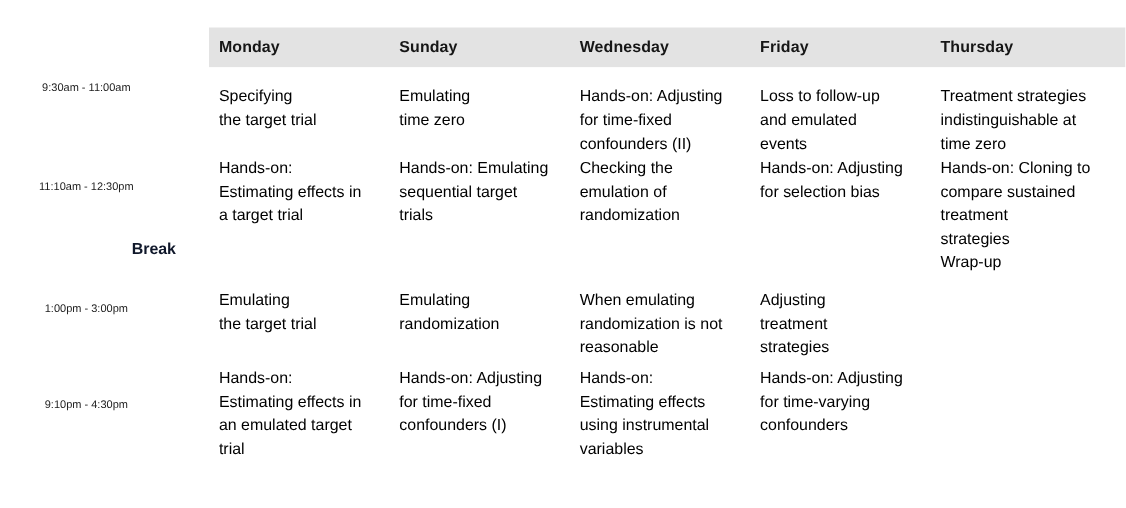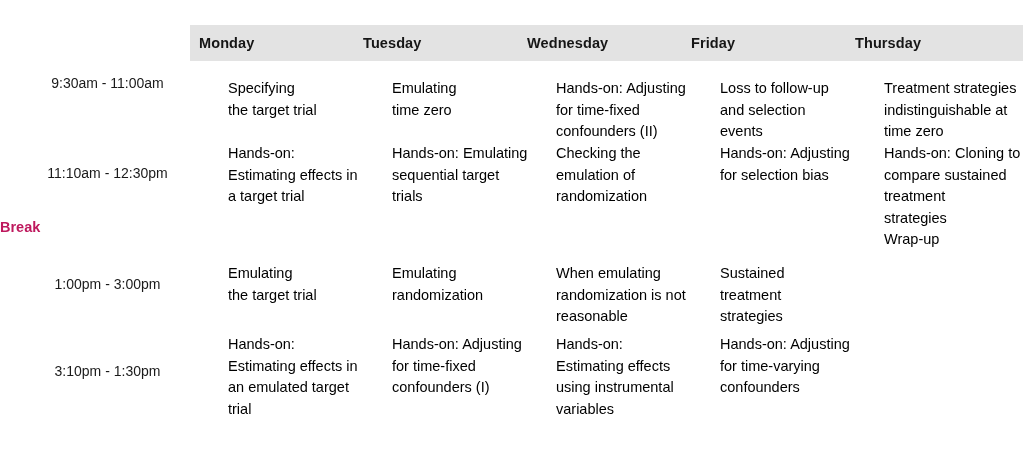--- a/index.html
+++ b/index.html
@@ -64,23 +64,22 @@
     width: 1024px;
   }
   .time-cell {
     width: 190px;
     flex: 0 0 190px;
     box-sizing: border-box;
     display: flex;
     align-items: center;
     justify-content: center;
     padding-right: 33px;
-    font-size: 14px;
+    font-size: 10px;
     color: #1a1a1a;
-    margin-left: 29px;
   }
   .daycell {
     width: 164px;
     flex: 0 0 164px;
     box-sizing: border-box;
     padding-left: 9px;
     padding-right: 3px;
     font-size: 14.5px;
     line-height: 21.5px;
     color: #000000;
@@ -95,64 +94,64 @@
   .row-2 { height: 72px; }
   .row-2 .daycell { padding-top: 4px; }
   .row-2 .time-cell { padding-top: 26px; align-items: flex-start; }
 
   .break-row { height: 40px; position: relative; }
   .break-label {
     position: absolute;
     left: 0;
     top: 8px;
     width: 190px;
-    text-align: left;
+    text-align: right;
     padding-right: 30px;
     box-sizing: border-box;
     font-size: 14.5px;
     font-weight: bold;
-    color: #be185d;
+    color: #0f172a;
   }
 
   .row-3 { height: 77px; }
   .row-3 .daycell { padding-top: 12px; }
   .row-3 .time-cell { padding-top: 25px; align-items: flex-start; }
 
   .row-4 { height: 96px; }
   .row-4 .daycell { padding-top: 6px; }
   .row-4 .time-cell { padding-top: 35px; align-items: flex-start; }
 </style>
 </head>
 <body>
 
 <div id="schedule">
 
   <div class="header-band"></div>
 
   <div class="header-row">
     <div class="day-header">Monday</div>
-    <div class="day-header">Tuesday</div>
+    <div class="day-header">Sunday</div>
     <div class="day-header">Wednesday</div>
     <div class="day-header">Friday</div>
     <div class="day-header">Thursday</div>
   </div>
 
   <div class="rows">
 
     <div class="srow row-1">
       <div class="time-cell">9:30am - 11:00am</div>
       <div class="daycell">Specifying
 the target trial</div>
       <div class="daycell">Emulating
 time zero</div>
       <div class="daycell">Hands-on: Adjusting
 for time-fixed
 confounders (II)</div>
       <div class="daycell">Loss to follow-up
-and selection
+and emulated
 events</div>
       <div class="daycell">Treatment strategies
 indistinguishable at
 time zero</div>
     </div>
 
     <div class="srow row-2">
       <div class="time-cell">11:10am - 12:30pm</div>
       <div class="daycell">Hands-on:
 Estimating effects in
@@ -178,28 +177,28 @@
 
     <div class="srow row-3">
       <div class="time-cell">1:00pm - 3:00pm</div>
       <div class="daycell">Emulating
 the target trial</div>
       <div class="daycell">Emulating
 randomization</div>
       <div class="daycell">When emulating
 randomization is not
 reasonable</div>
-      <div class="daycell">Sustained
+      <div class="daycell">Adjusting
 treatment
 strategies</div>
       <div class="daycell"></div>
     </div>
 
     <div class="srow row-4">
-      <div class="time-cell">3:10pm - 1:30pm</div>
+      <div class="time-cell">9:10pm - 4:30pm</div>
       <div class="daycell">Hands-on:
 Estimating effects in
 an emulated target
 trial</div>
       <div class="daycell">Hands-on: Adjusting
 for time-fixed
 confounders (I)</div>
       <div class="daycell">Hands-on:
 Estimating effects
 using instrumental

